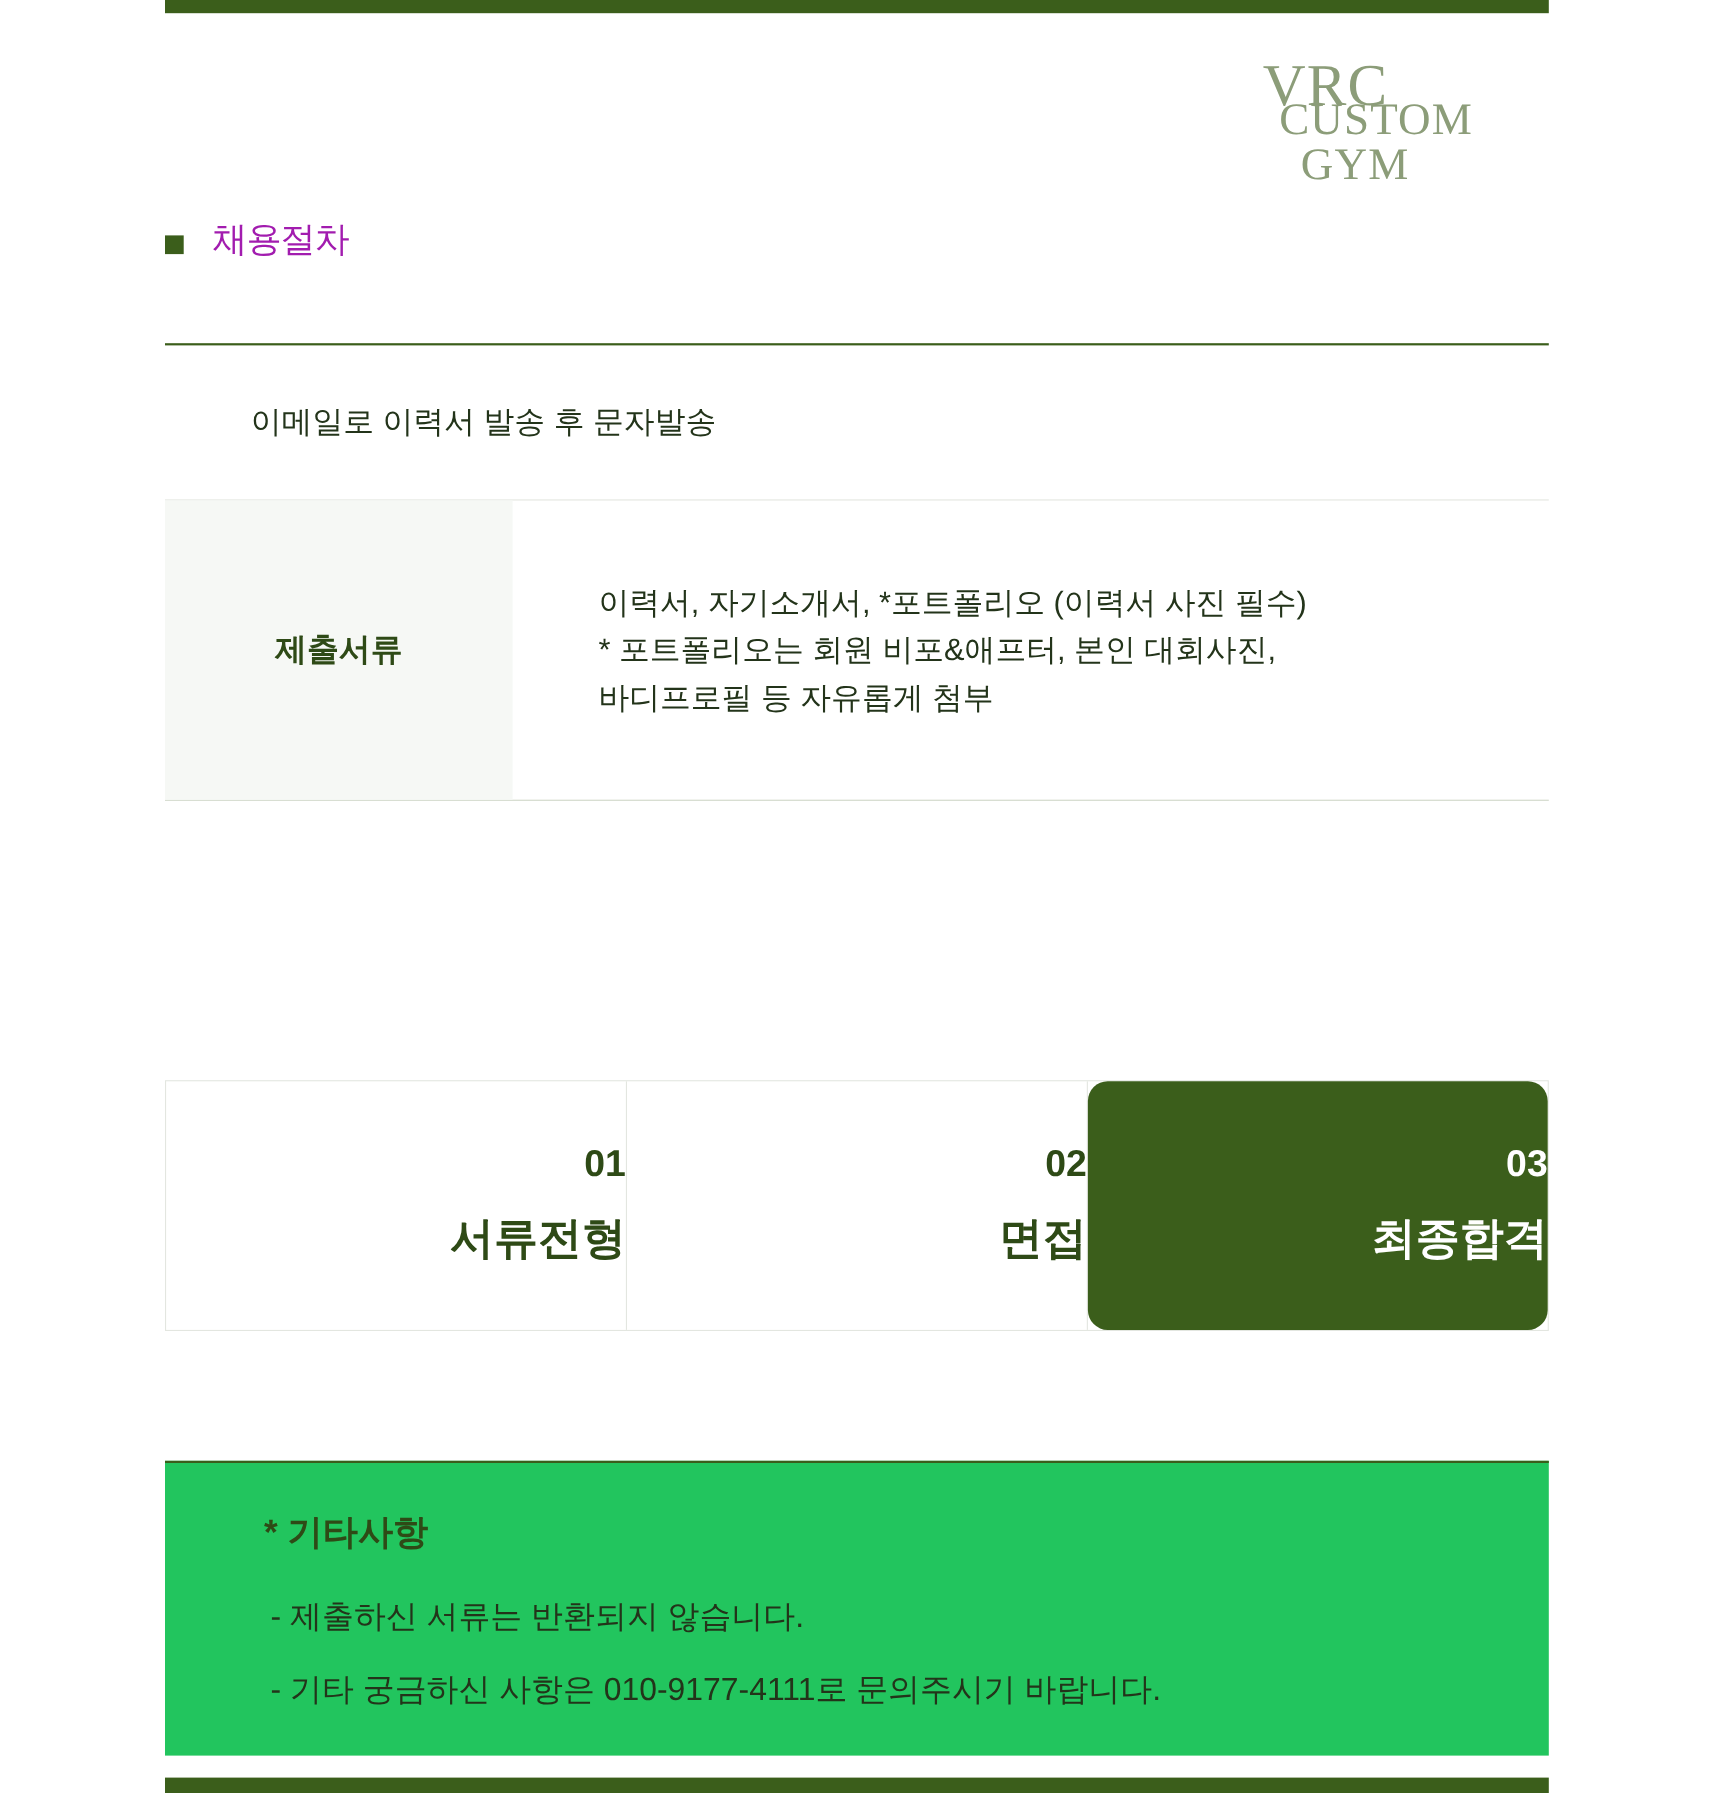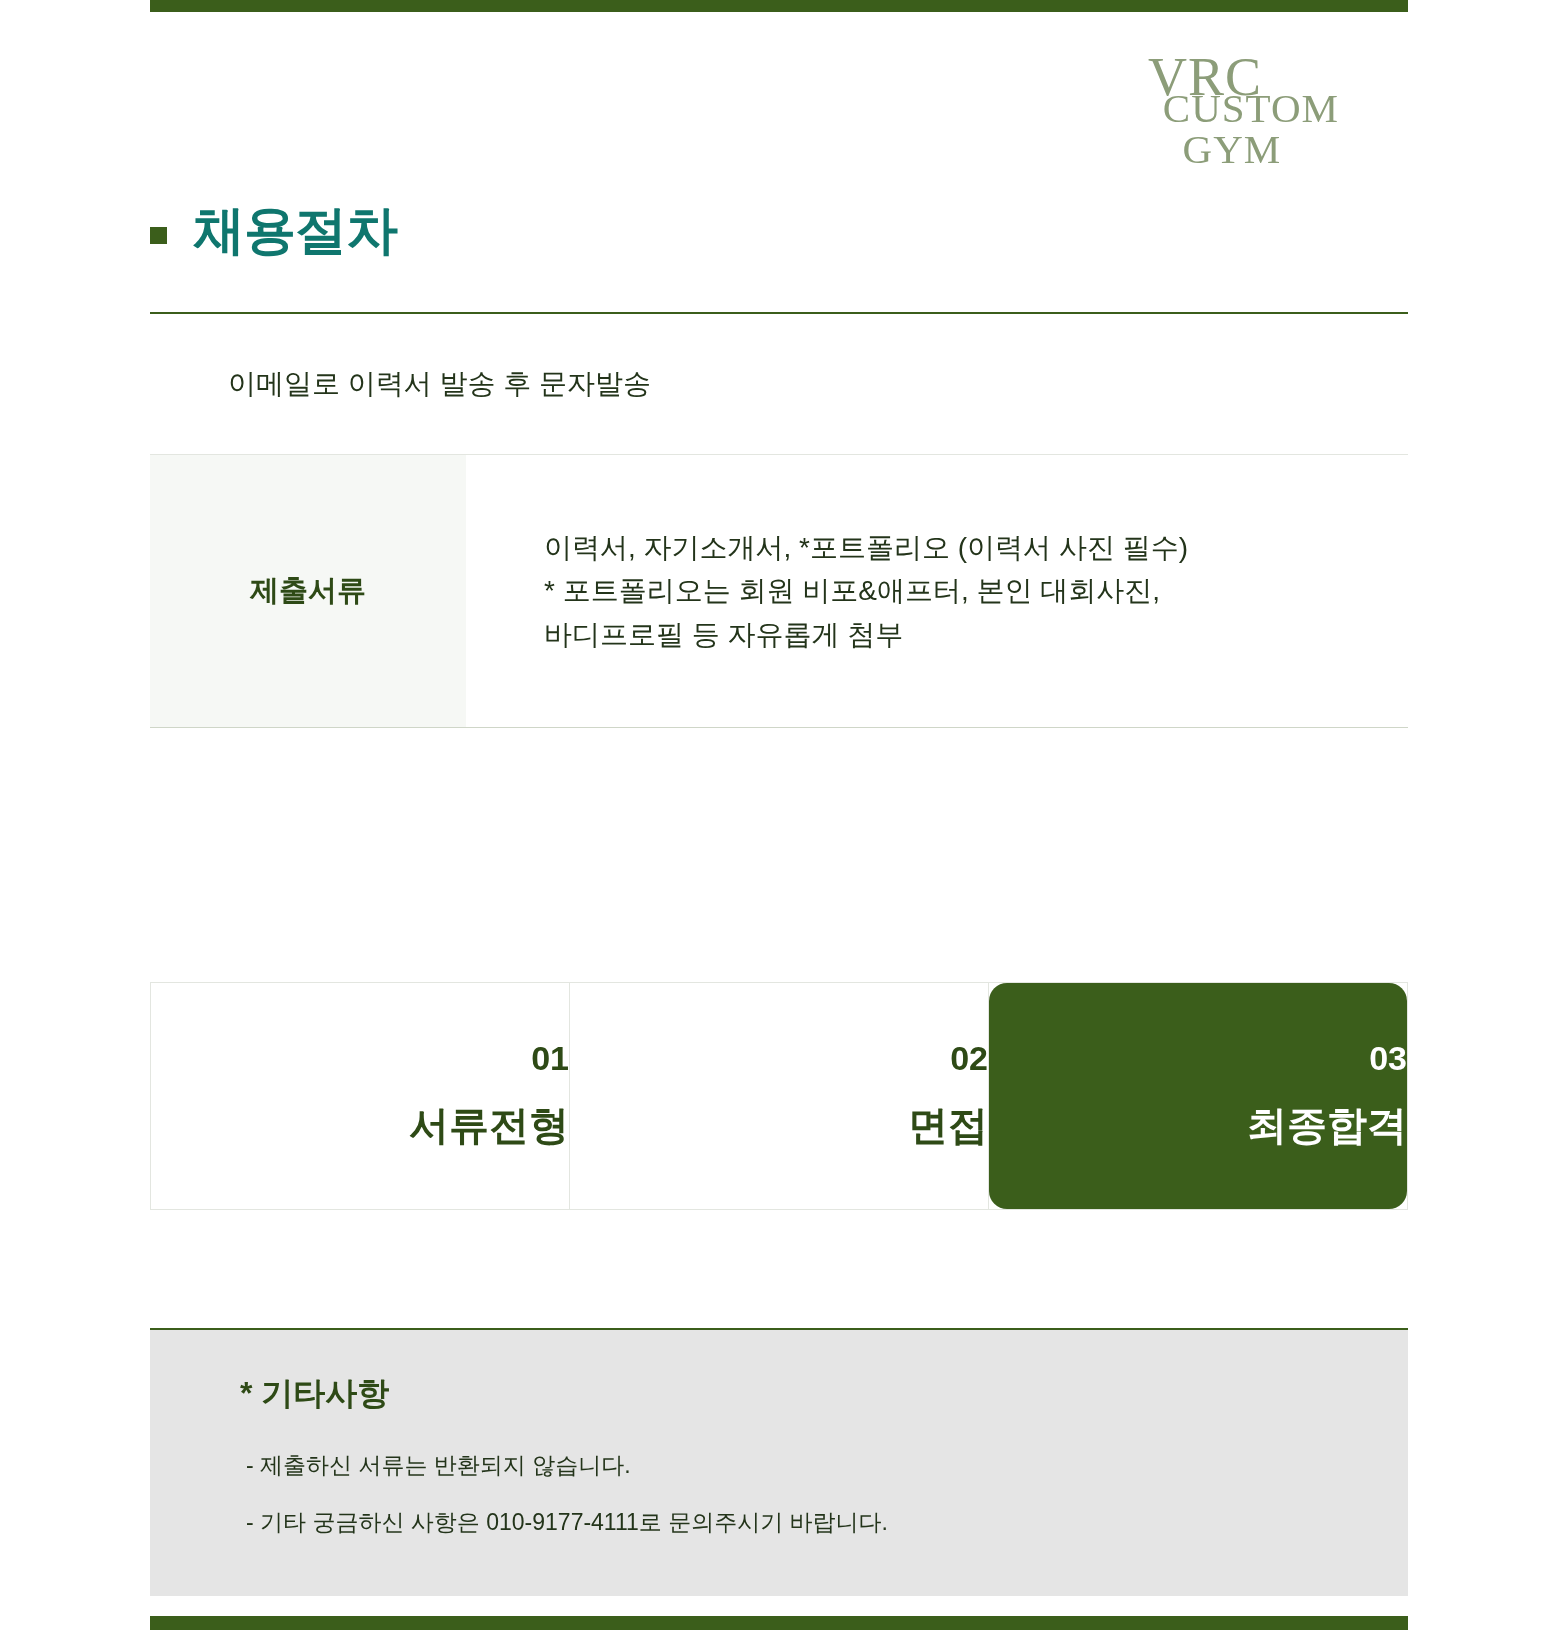--- a/index.html
+++ b/index.html
@@ -81,23 +81,23 @@
     gap: 26px;
   }
   .bullet-square {
     width: 17px;
     height: 17px;
     background: #3b5e1b;
     display: inline-block;
     margin-top: 8px;
   }
   .section-title {
-    font-size: 52px;
-    font-weight: bold;
-    color: #0f766e;
+    font-size: 32px;
+    font-weight: normal;
+    color: #a21caf;
     letter-spacing: -1px;
   }
 
   
   .table-wrap {
     position: absolute;
     left: 150px;
     top: 312px;
     width: 1258px;
     border-top: 2px solid #3b5e1b;
@@ -179,33 +179,33 @@
     color: #ffffff;
   }
 
   
   .notes {
     position: absolute;
     left: 150px;
     top: 1328px;
     width: 1258px;
     height: 268px;
-    background: #e5e5e5;
+    background: #22c55e;
     border-top: 2px solid #3b5e1b;
     box-sizing: border-box;
     padding: 42px 0 0 90px;
   }
   .notes-title {
     font-size: 32px;
     font-weight: bold;
     color: #2e4a16;
     margin-bottom: 34px;
   }
   .note-line {
-    font-size: 23px;
+    font-size: 29px;
     color: #23341a;
     margin-bottom: 26px;
     padding-left: 6px;
     margin-top: 20px;
   }
 </style>
 </head>
 <body>
 
 <div class="page">

